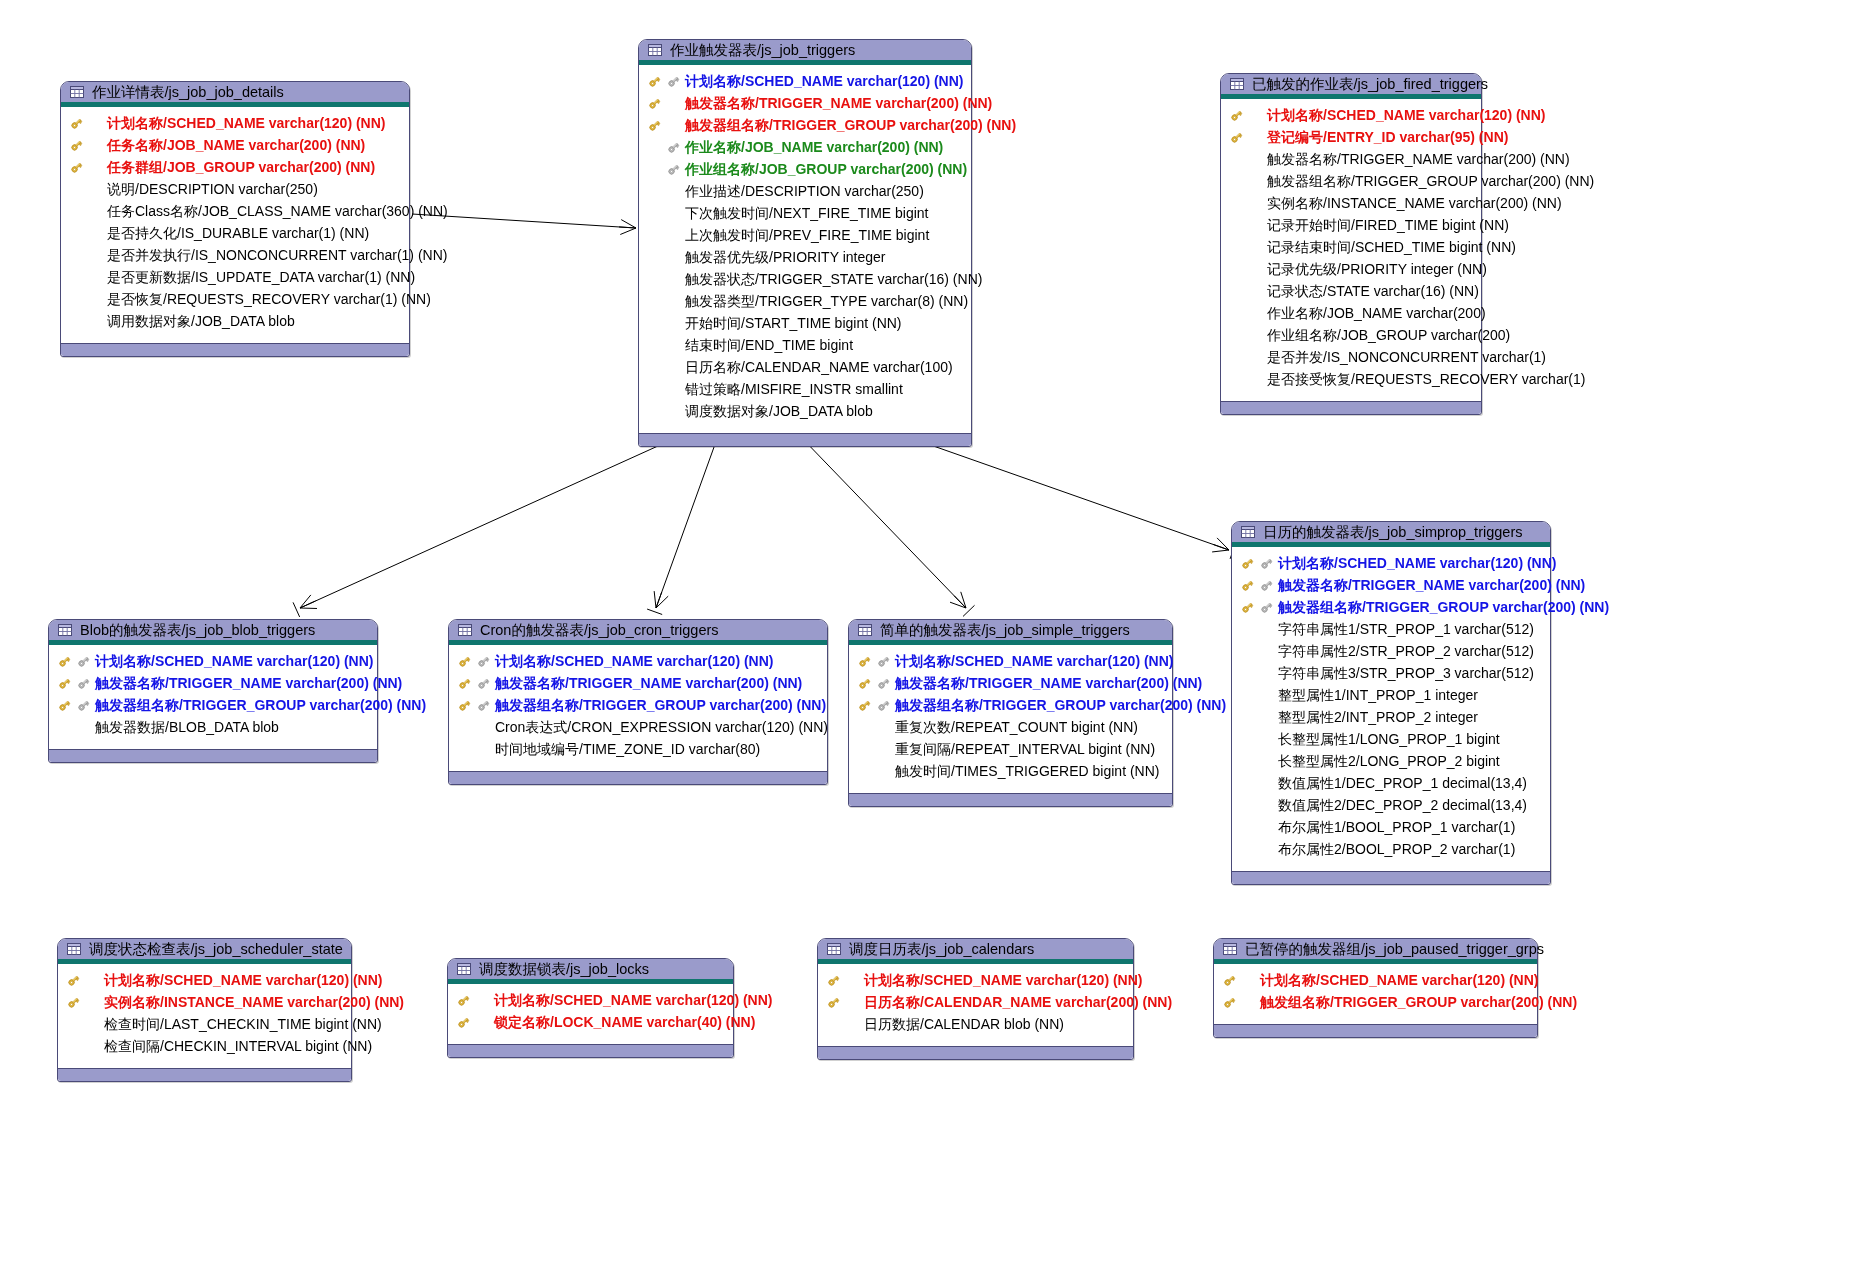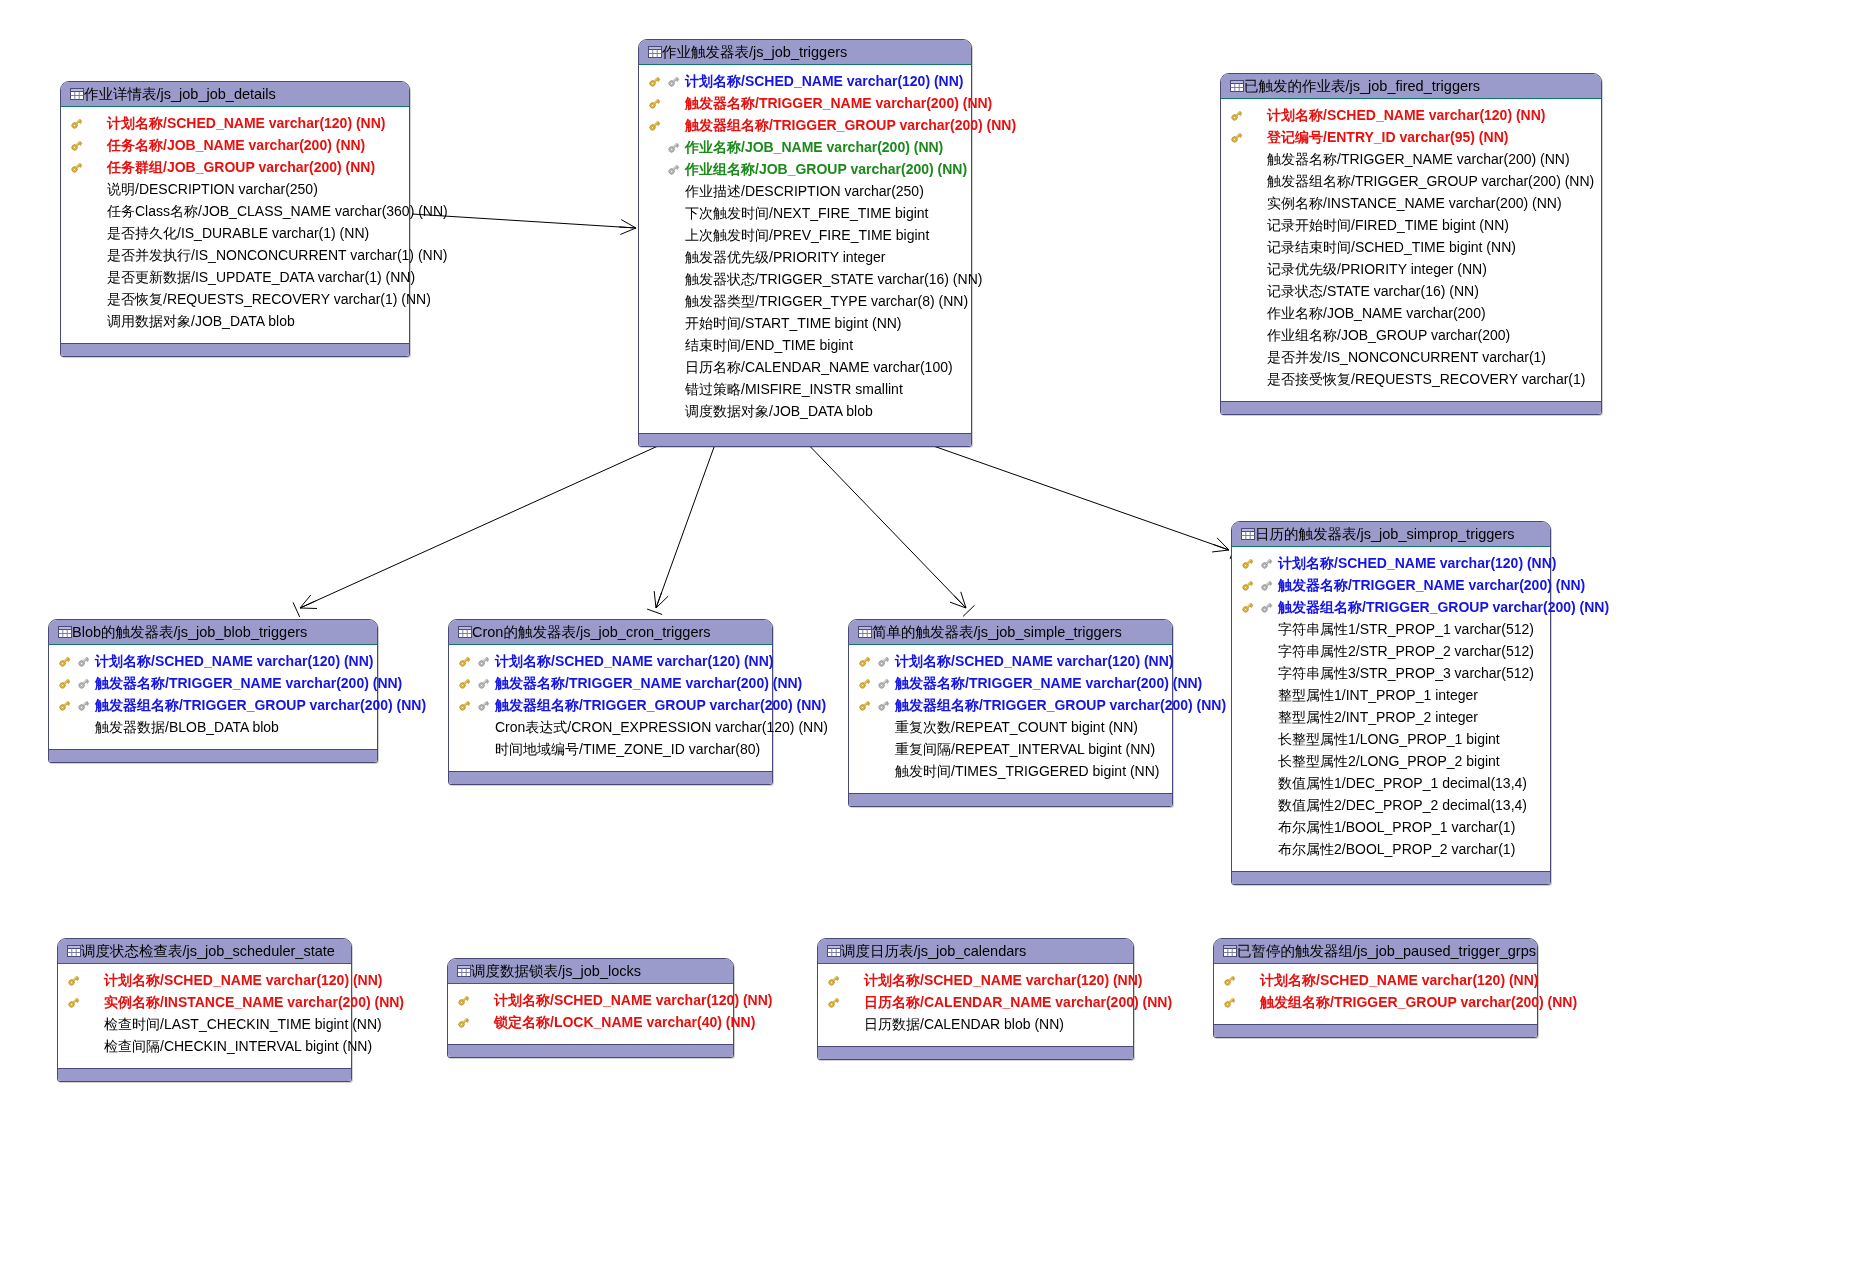--- a/index.html
+++ b/index.html
@@ -15,26 +15,26 @@
   .entity{
     position:absolute;z-index:3;
     background:#ffffff;
     border:1px solid #4a4a78;
     border-radius:9px 9px 3px 3px;
     box-shadow:1px 1px 0 rgba(0,0,0,0.18);
     box-sizing:border-box;
   }
   .ent-head{
     background:#9a9bcb;
-    border-bottom:1px solid #0f766e;
+    border-bottom:5px solid #0f766e;
     border-radius:8px 8px 0 0;
     height:25px;
     display:flex;align-items:center;
     padding:0 10px 0 9px;
-    gap:0;
+    gap:8px;
     box-sizing:border-box;
   }
   .tbl-icon{
     width:14px;height:12px;flex:none;display:block;
   }
   .ent-title{
     font-size:14.5px;color:#000;white-space:nowrap;line-height:1;
   }
   .ent-body{
     padding:5px 8px 11px 6px;
@@ -369,21 +369,21 @@
             <span class="fname c-black">错过策略/MISFIRE_INSTR smallint</span>
           </div>
           <div class="field">
             <span class="keyslot"></span>
             <span class="keyslot"></span>
             <span class="fname c-black">调度数据对象/JOB_DATA blob</span>
           </div>
         </div>
         <div class="ent-foot"></div>
       </div>
-      <div class="entity" style="left: 1220px; top: 73px; width: 382px;">
+      <div class="entity" style="left: 1220px; top: 73px; width: 262px;">
         <div class="ent-head">
           <span>
             <svg class="tbl-icon" viewBox="0 0 14 12" xmlns="http://www.w3.org/2000/svg">
               <rect x="0.5" y="0.5" width="13" height="11" fill="#ffffff" stroke="#4a4a78"></rect>
               <rect x="0.5" y="0.5" width="13" height="3" fill="#b9b9e0" stroke="#4a4a78"></rect>
               <line x1="4.8" y1="3.5" x2="4.8" y2="11.5" stroke="#6e6ea0" stroke-width="0.9"></line>
               <line x1="9.2" y1="3.5" x2="9.2" y2="11.5" stroke="#6e6ea0" stroke-width="0.9"></line>
               <line x1="0.5" y1="7.5" x2="13.5" y2="7.5" stroke="#6e6ea0" stroke-width="0.9"></line>
             </svg>
           </span>
@@ -729,21 +729,21 @@
             <span class="fname c-blue">触发器组名称/TRIGGER_GROUP varchar(200) (NN)</span>
           </div>
           <div class="field">
             <span class="keyslot"></span>
             <span class="keyslot"></span>
             <span class="fname c-black">触发器数据/BLOB_DATA blob</span>
           </div>
         </div>
         <div class="ent-foot"></div>
       </div>
-      <div class="entity" style="left: 448px; top: 619px; width: 325px;">
+      <div class="entity" style="left: 448px; top: 619px; width: 380px;">
         <div class="ent-head">
           <span>
             <svg class="tbl-icon" viewBox="0 0 14 12" xmlns="http://www.w3.org/2000/svg">
               <rect x="0.5" y="0.5" width="13" height="11" fill="#ffffff" stroke="#4a4a78"></rect>
               <rect x="0.5" y="0.5" width="13" height="3" fill="#b9b9e0" stroke="#4a4a78"></rect>
               <line x1="4.8" y1="3.5" x2="4.8" y2="11.5" stroke="#6e6ea0" stroke-width="0.9"></line>
               <line x1="9.2" y1="3.5" x2="9.2" y2="11.5" stroke="#6e6ea0" stroke-width="0.9"></line>
               <line x1="0.5" y1="7.5" x2="13.5" y2="7.5" stroke="#6e6ea0" stroke-width="0.9"></line>
             </svg>
           </span>

